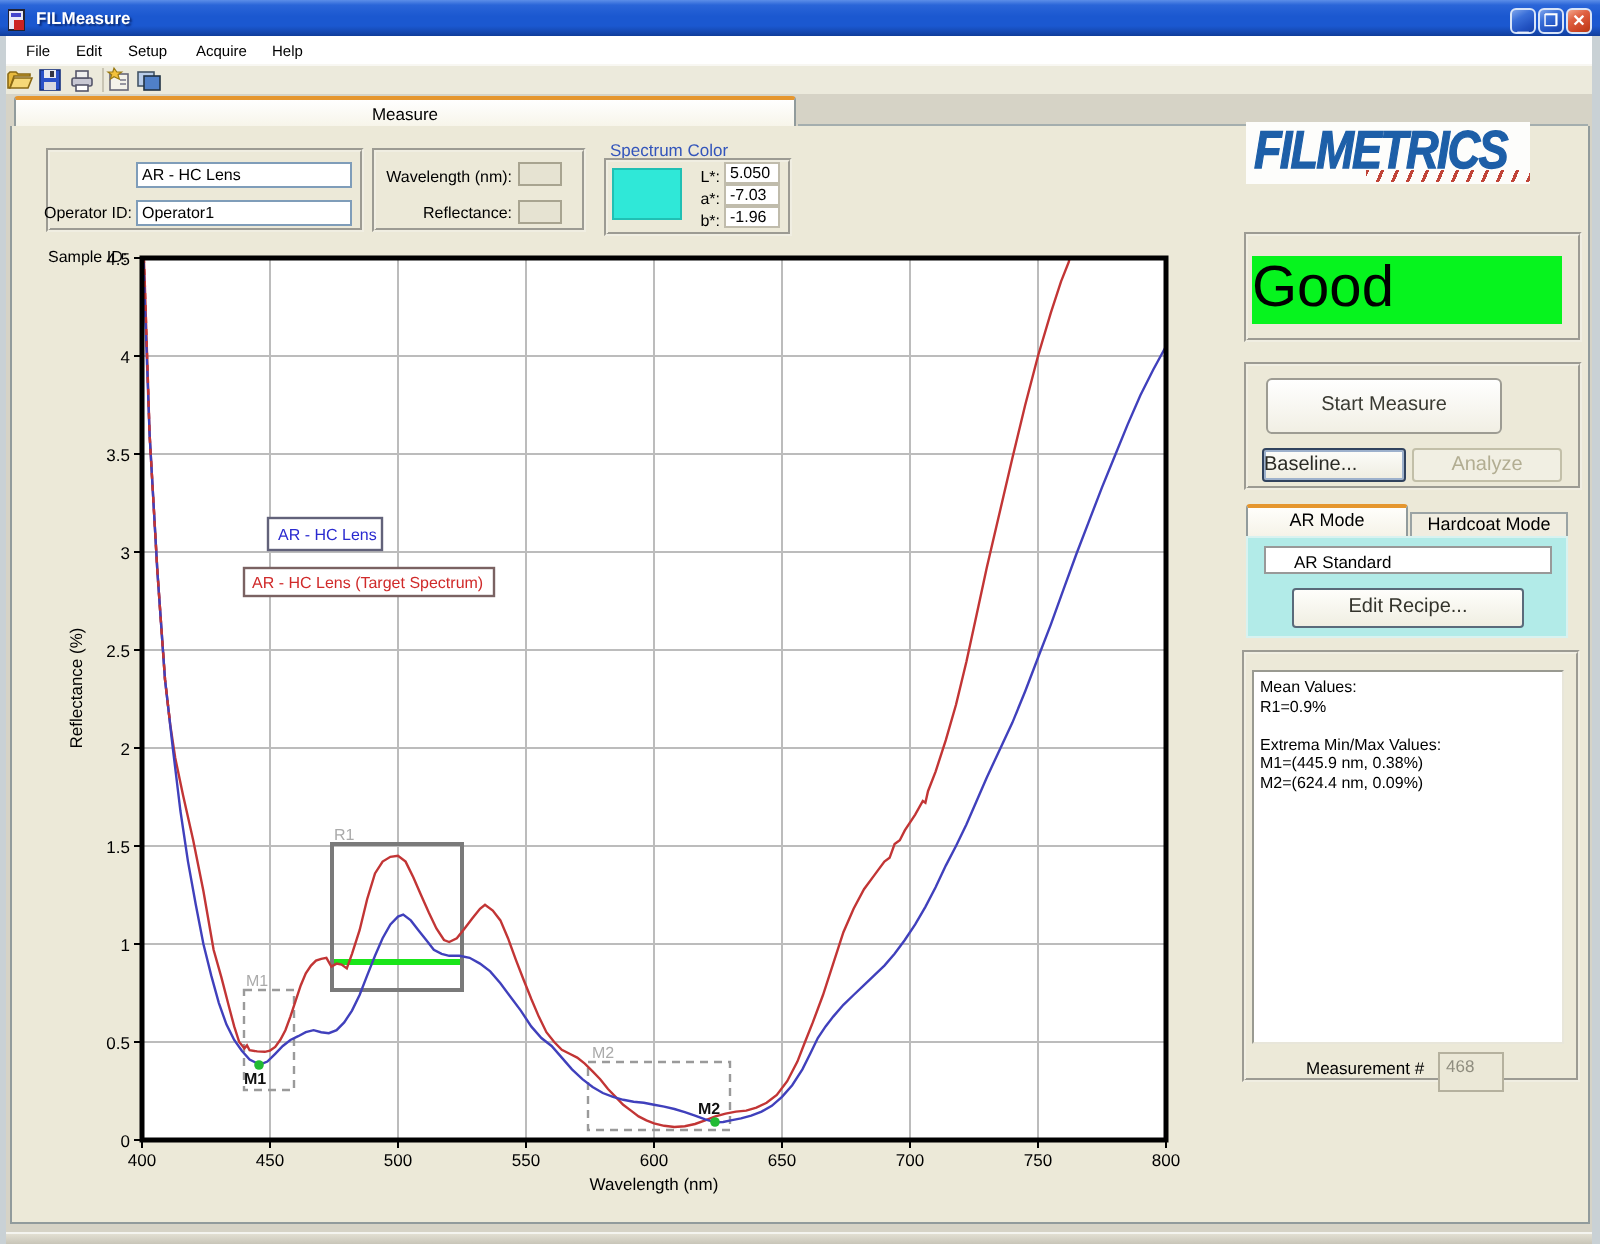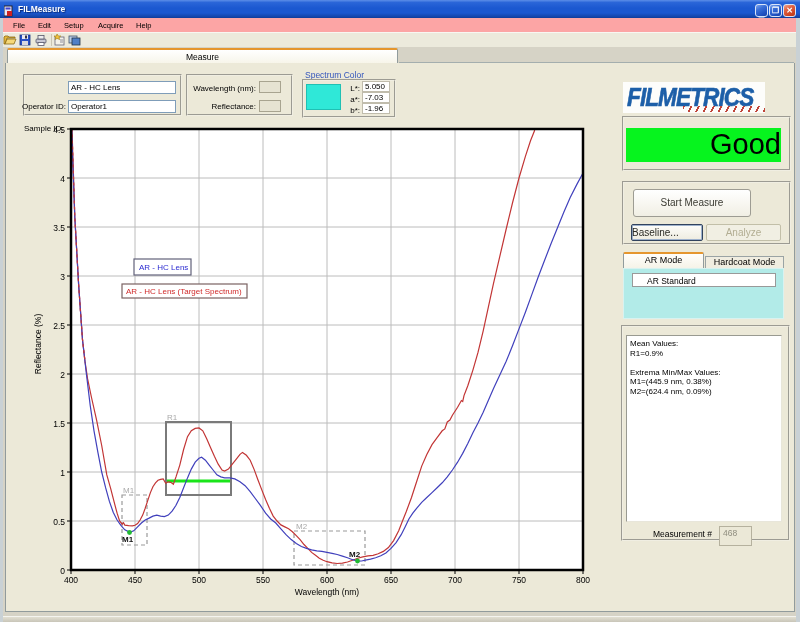--- a/index.html
+++ b/index.html
@@ -9,41 +9,41 @@
 
 #titlebar{left:0;top:0;width:800px;height:18px;background:linear-gradient(to bottom,#5c8ee8 0%,#2a65d8 14%,#1b58d0 45%,#1b58d0 72%,#1446ac 92%,#0f3c9a 100%);}
 #title-icon{left:4px;top:3px;width:11px;height:12px;}
 #title-text{left:18px;top:4px;color:#fff;font-size:8.5px;font-weight:bold;text-shadow:1px 1px 1px #0a2a77;}
 .tbtn{top:3.5px;width:13px;height:13px;border-radius:3px;border:1px solid #d8e4f8;box-sizing:border-box;}
 #btn-min{left:755px;background:linear-gradient(150deg,#7fa5ec 0%,#3a6fd8 35%,#2050c0 75%,#1a44a8 100%);}
 #btn-max{left:769px;background:linear-gradient(150deg,#7fa5ec 0%,#3a6fd8 35%,#2050c0 75%,#1a44a8 100%);}
 #btn-close{left:783px;background:linear-gradient(150deg,#f2a68c 0%,#e06243 35%,#cc4424 75%,#b83812 100%);}
 .glyph{position:absolute;color:#fff;font-size:8px;font-weight:bold;left:0;top:0;width:100%;height:100%;text-align:center;line-height:12px;}
 
-#menubar{left:2px;top:18px;width:796px;height:14px;background:#fca5a5;}
+#menubar{left:2px;top:18px;width:796px;height:14px;background:#ffffff;}
 .menuitem{position:absolute;top:3px;font-size:7.5px;color:#000;}
 
 #toolbar{left:2px;top:32px;width:796px;height:14px;background:#eceadc;border-top:1px solid #f8f7f2;}
 
 
 #tab-measure{left:7px;top:48px;width:391px;height:15px;background:linear-gradient(#ffffff,#f7f5ea);border:1px solid #919b9c;border-top:2px solid #e5962e;border-bottom:none;border-radius:2px 2px 0 0;box-sizing:border-box;}
 #tab-history{left:399px;top:49px;width:395px;height:14px;background:linear-gradient(#fdfdfa,#efece0);border:1px solid #9aa3a4;border-bottom:none;box-sizing:border-box;}
 .tabtxt{width:100%;text-align:center;font-size:8.5px;color:#000;position:absolute;top:2px;}
 
 #content{left:5px;top:63px;width:790px;height:549px;background:#ece9d8;border:1px solid #919b9c;border-top:none;box-sizing:border-box;}
 .gpanel{position:absolute;border:2px groove #f0eee2;box-sizing:border-box;}
 .lbl{position:absolute;font-size:8px;color:#000;white-space:nowrap;}
 .field{position:absolute;background:#fff;border:1px solid #7f9db9;box-sizing:border-box;font-size:8px;padding:0px 2px;color:#000;white-space:nowrap;overflow:hidden;}
 .dfield{position:absolute;background:#e6e3d2;border:1px solid #a8a490;box-sizing:border-box;}
 
-#logo{left:623px;top:82px;width:142px;height:31px;background:#fdfdfb;overflow:hidden;}
+#logo{left:623px;top:61px;width:142px;height:31px;background:#fdfdfb;overflow:hidden;}
 #logotext{left:4px;top:0px;font-size:29px;font-weight:bold;font-style:italic;color:#1d5fa8;letter-spacing:-1.2px;transform:scale(0.78,0.92);transform-origin:0 0;white-space:nowrap;-webkit-text-stroke:0.7px #1d5fa8;}
 #logodash{left:60px;top:23.5px;width:100px;height:6px;background:repeating-linear-gradient(115deg,#c04438 0 1.6px,transparent 1.6px 6.8px);}
 #goodpanel{left:622px;top:116px;width:169px;height:55px;}
-#goodbox{left:4px;top:11px;width:155px;height:34px;background:#06f41e;color:#000;font-size:29px;text-align:right;line-height:33px;}
+#goodbox{left:4px;top:11px;width:155px;height:34px;background:#06f41e;color:#000;font-size:29px;text-align:left;line-height:33px;}
 #btnpanel{left:622px;top:181px;width:169px;height:64px;}
 #btn-start{left:11px;top:8px;width:118px;height:28px;background:linear-gradient(#ffffff,#f1efe4);border:1px solid #9d9c93;border-radius:3px;box-sizing:border-box;font-size:10px;color:#3b3b33;text-align:center;line-height:26px;}
 #btn-baseline{left:9px;top:43px;width:72px;height:17px;background:linear-gradient(#fdfdfa,#eeece0);border:1px solid #31435e;box-shadow:0 0 0 1px #9db1cc inset;border-radius:2px;box-sizing:border-box;font-size:10px;color:#2b2b25;line-height:15px;}
 #btn-analyze{left:84px;top:43px;width:75px;height:17px;background:#f1efe3;border:1px solid #c2bfa8;border-radius:2px;box-sizing:border-box;font-size:10px;color:#b2ad92;text-align:center;line-height:15px;}
 #tab-ar{left:623px;top:252px;width:81px;height:16px;background:linear-gradient(#fffefb,#f5f3e8);border:1px solid #919b9c;border-top:2px solid #e5962e;border-bottom:none;border-radius:2px 2px 0 0;box-sizing:border-box;font-size:9px;text-align:center;line-height:13px;}
 #tab-hc{left:705px;top:256px;width:79px;height:12px;background:#f0ede0;border:1px solid #9aa3a4;border-bottom:none;box-sizing:border-box;font-size:9px;text-align:center;line-height:11px;}
 #cyanpanel{left:623px;top:268px;width:161px;height:51px;background:#b2ebe8;border:1px solid #d8f2f0;box-sizing:border-box;}
 #arstd{left:9px;top:5px;width:144px;height:14px;background:#fff;border:1px solid #999;box-sizing:border-box;font-size:8.5px;padding:1px 14px;}
 #btn-edit{left:23px;top:26px;width:116px;height:20px;background:linear-gradient(#fefefb,#f0eee2);border:1px solid #5a6a7a;border-radius:2px;box-sizing:border-box;font-size:10px;color:#33332b;text-align:center;line-height:18px;}
 #respanel{left:621px;top:325px;width:169px;height:216px;}
@@ -223,20 +223,21 @@
   <div id="goodpanel" class="abs gpanel"></div>
   <div id="goodbox" class="abs" style="left:626px;top:128px;">Good</div>
   <div id="btnpanel" class="abs gpanel"></div>
   <div class="abs" id="btn-start" style="left:633px;top:189px;">Start Measure</div>
   <div class="abs" id="btn-baseline" style="left:631px;top:224px;">Baseline...</div>
   <div class="abs" id="btn-analyze" style="left:706px;top:224px;">Analyze</div>
   <div id="tab-ar" class="abs">AR Mode</div>
   <div id="tab-hc" class="abs">Hardcoat Mode</div>
   <div id="cyanpanel" class="abs"></div>
   <div class="abs field" id="arstd" style="left:632px;top:273px;width:144px;height:14px;line-height:12px;">AR Standard</div>
+  <div class="abs" id="btn-edit" style="left:646px;top:294px;">Edit Recipe...</div>
   <div id="respanel" class="abs gpanel"></div>
   <div id="resbox" class="abs" style="left:626px;top:335px;">Mean Values:<br>R1=0.9%<br><br>Extrema Min/Max Values:<br>M1=(445.9 nm, 0.38%)<br>M2=(624.4 nm, 0.09%)</div>
   <div class="abs lbl" style="left:653px;top:529px;font-size:8.5px;">Measurement #</div>
   <div class="abs" id="meas-field" style="left:719px;top:526px;width:33px;height:20px;background:#ebe8d7;border:1px solid #b5b19e;box-sizing:border-box;font-size:8.5px;color:#8f8d7f;padding:1px 3px;line-height:11px;">468</div>
 
   <div class="abs" style="left:0;top:18px;width:3px;height:604px;background:#c9d1d5;"></div>
   <div class="abs" style="left:796px;top:18px;width:4px;height:604px;background:#c9d1d5;"></div>
   <div class="abs" style="left:3px;top:616px;width:793px;height:6px;background:linear-gradient(#e2dfd2,#c8c5b8);border-top:1px solid #f4f4ef;box-sizing:border-box;"></div>
 </div>
 

